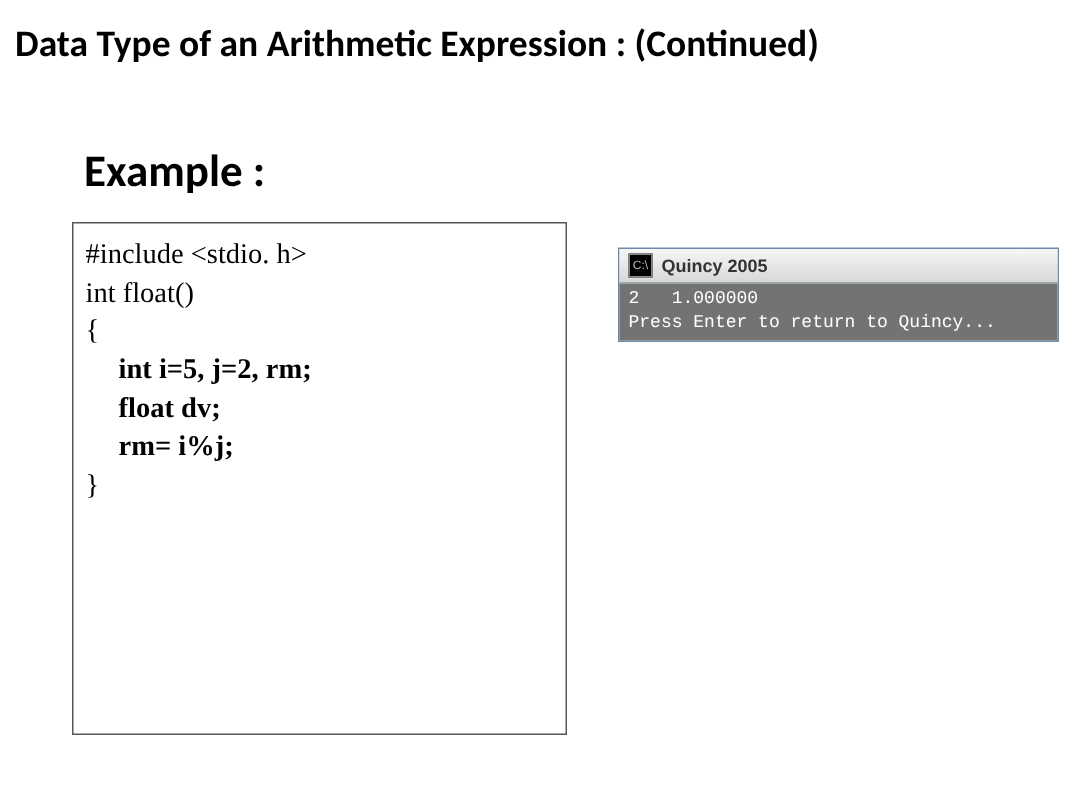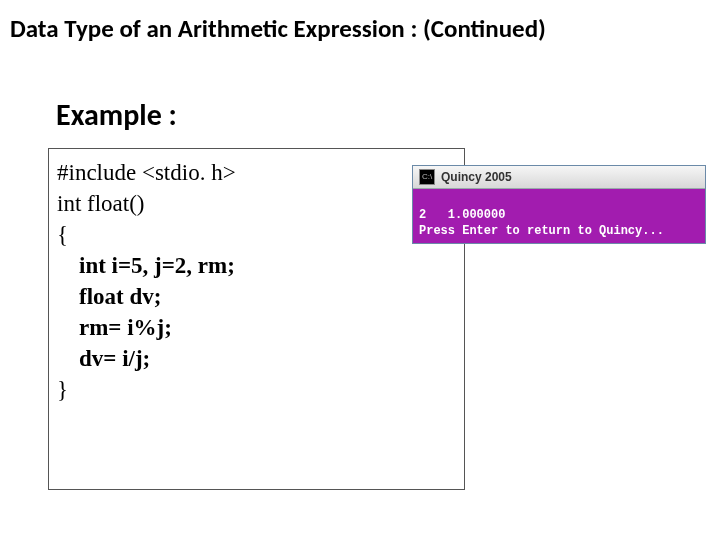--- a/index.html
+++ b/index.html
@@ -30,27 +30,27 @@
     top: 96px;
     left: 42px;
     font-weight: 700;
     font-size: 30px;
     margin-left: 14px;
   }
   .codebox {
     position: absolute;
     top: 148px;
     left: 48px;
-    width: 417px;
+    width: 330px;
     height: 342px;
     border: 1px solid #555;
     box-sizing: border-box;
     padding: 8px 8px 8px 8px;
     font-family: "Times New Roman", Times, serif;
-    font-size: 23px;
+    font-size: 19px;
     line-height: 1.35;
   }
   .codebox .indent {
     padding-left: 22px;
     font-weight: bold;
   }
   .console {
     position: absolute;
     top: 165px;
     left: 412px;
@@ -81,45 +81,43 @@
     align-items: center;
     justify-content: center;
     color: #bbb;
     font-size: 8px;
     line-height: 1;
   }
   .console .titlebar .ttext {
     font-weight: 700;
   }
   .console .body {
-    background: #a21caf;
-    padding: 18px 6px 4px 6px;
+    background: #737373;
+    padding: 2px 6px 4px 6px;
     white-space: pre;
     line-height: 1.35;
     min-height: 32px;
-    font-weight: bold;
   }
 </style>
 </head>
 <body>
 
 <div class="slide">
 
   <div class="title">Data Type of an Arithmetic Expression : (Continued)</div>
 
   <div class="subtitle">Example :</div>
 
   <div class="codebox">
     <div>#include &lt;stdio. h&gt;</div>
     <div>int float()</div>
     <div>{</div>
     <div class="indent">int i=5, j=2, rm;</div>
     <div class="indent">float dv;</div>
     <div class="indent">rm= i%j;</div>
-    <div class="indent">dv= i/j;</div>
     <div>}</div>
   </div>
 
   <div class="console">
     <div class="titlebar">
       <div class="cicon">C:\</div>
       <div class="ttext">Quincy 2005</div>
     </div>
     <div class="body"><span>2   1.000000</span>
 <span>Press Enter to return to Quincy...</span></div>

